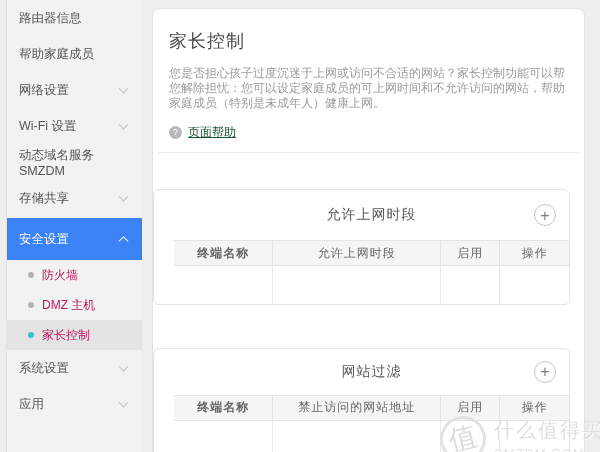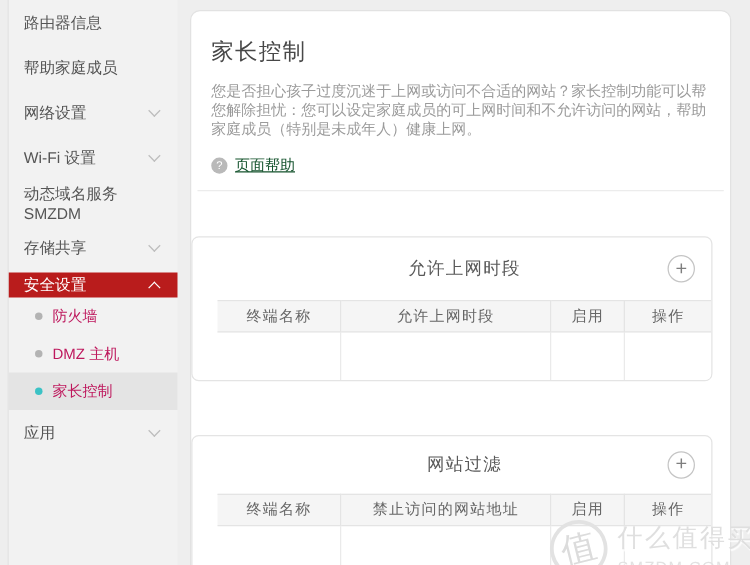--- a/index.html
+++ b/index.html
@@ -19,21 +19,21 @@
   .nav-item {
     position:relative; height:36px; display:flex; align-items:center;
     padding-left:12px; font-size:12.5px; color:#555; cursor:pointer;
   }
   .chev {
     position:absolute; right:15px; top:50%; width:7px; height:7px;
     border-right:1px solid #bdbdbd; border-bottom:1px solid #bdbdbd;
     transform:translateY(-70%) rotate(45deg);
   }
   .nav-item.section-active {
-    height:20px; background:#b91c1c; color:#ffffff; margin-top:2px;
+    height:42px; background:#3b82f6; color:#ffffff; margin-top:2px;
   }
   .nav-item.section-active .chev {
     border-color:#ffffff; transform:translateY(-20%) rotate(-135deg);
   }
   .sub-item {
     position:relative; height:30px; display:flex; align-items:center;
     padding-left:35px; font-size:12px; color:#be185d; cursor:pointer;
   }
   .sub-item .bullet {
     position:absolute; left:21px; top:50%; transform:translateY(-50%);
@@ -75,21 +75,21 @@
     position:absolute; right:13px; top:50%; transform:translateY(-50%);
     width:22px; height:22px; border:1px solid #c5c5c5; border-radius:50%;
     background:#fff; color:#7e7e7e; font-size:16px; font-weight:300; line-height:19px;
     text-align:center; cursor:pointer; padding:0;
   }
   table { width:100%; border-collapse:collapse; table-layout:fixed; }
   th {
     height:25px; background:#f5f5f5; font-size:12px; font-weight:400; color:#666;
     border:1px solid #e4e4e4; letter-spacing:1px;
   }
-  th:first-child { border-left:none; }
+  th:first-child { border-left:none;font-weight:bold; }
   th:last-child { border-right:none; }
   td { border-left:1px solid #eaeaea; background:#fff; }
   td:first-child { border-left:none; }
   .card.first td { height:38px; }
   .card.second td { height:44px; }
 
   
   .watermark {
     position:absolute; right:-4px; bottom:-10px; display:flex; align-items:center;
     pointer-events:none; color:#dedede;
@@ -136,20 +136,24 @@
     <span class="bullet"></span>
     <span>防火墙</span>
   </div>
   <div class="sub-item">
     <span class="bullet"></span>
     <span>DMZ 主机</span>
   </div>
   <div class="sub-item selected">
     <span class="bullet"></span>
     <span>家长控制</span>
+  </div>
+  <div class="nav-item">
+    <span>系统设置</span>
+    <i class="chev"></i>
   </div>
   <div class="nav-item">
     <span>应用</span>
     <i class="chev"></i>
   </div>
 </aside>
 
 <main class="panel">
   <div class="panel-header">
     <h1 class="page-title">家长控制</h1>

